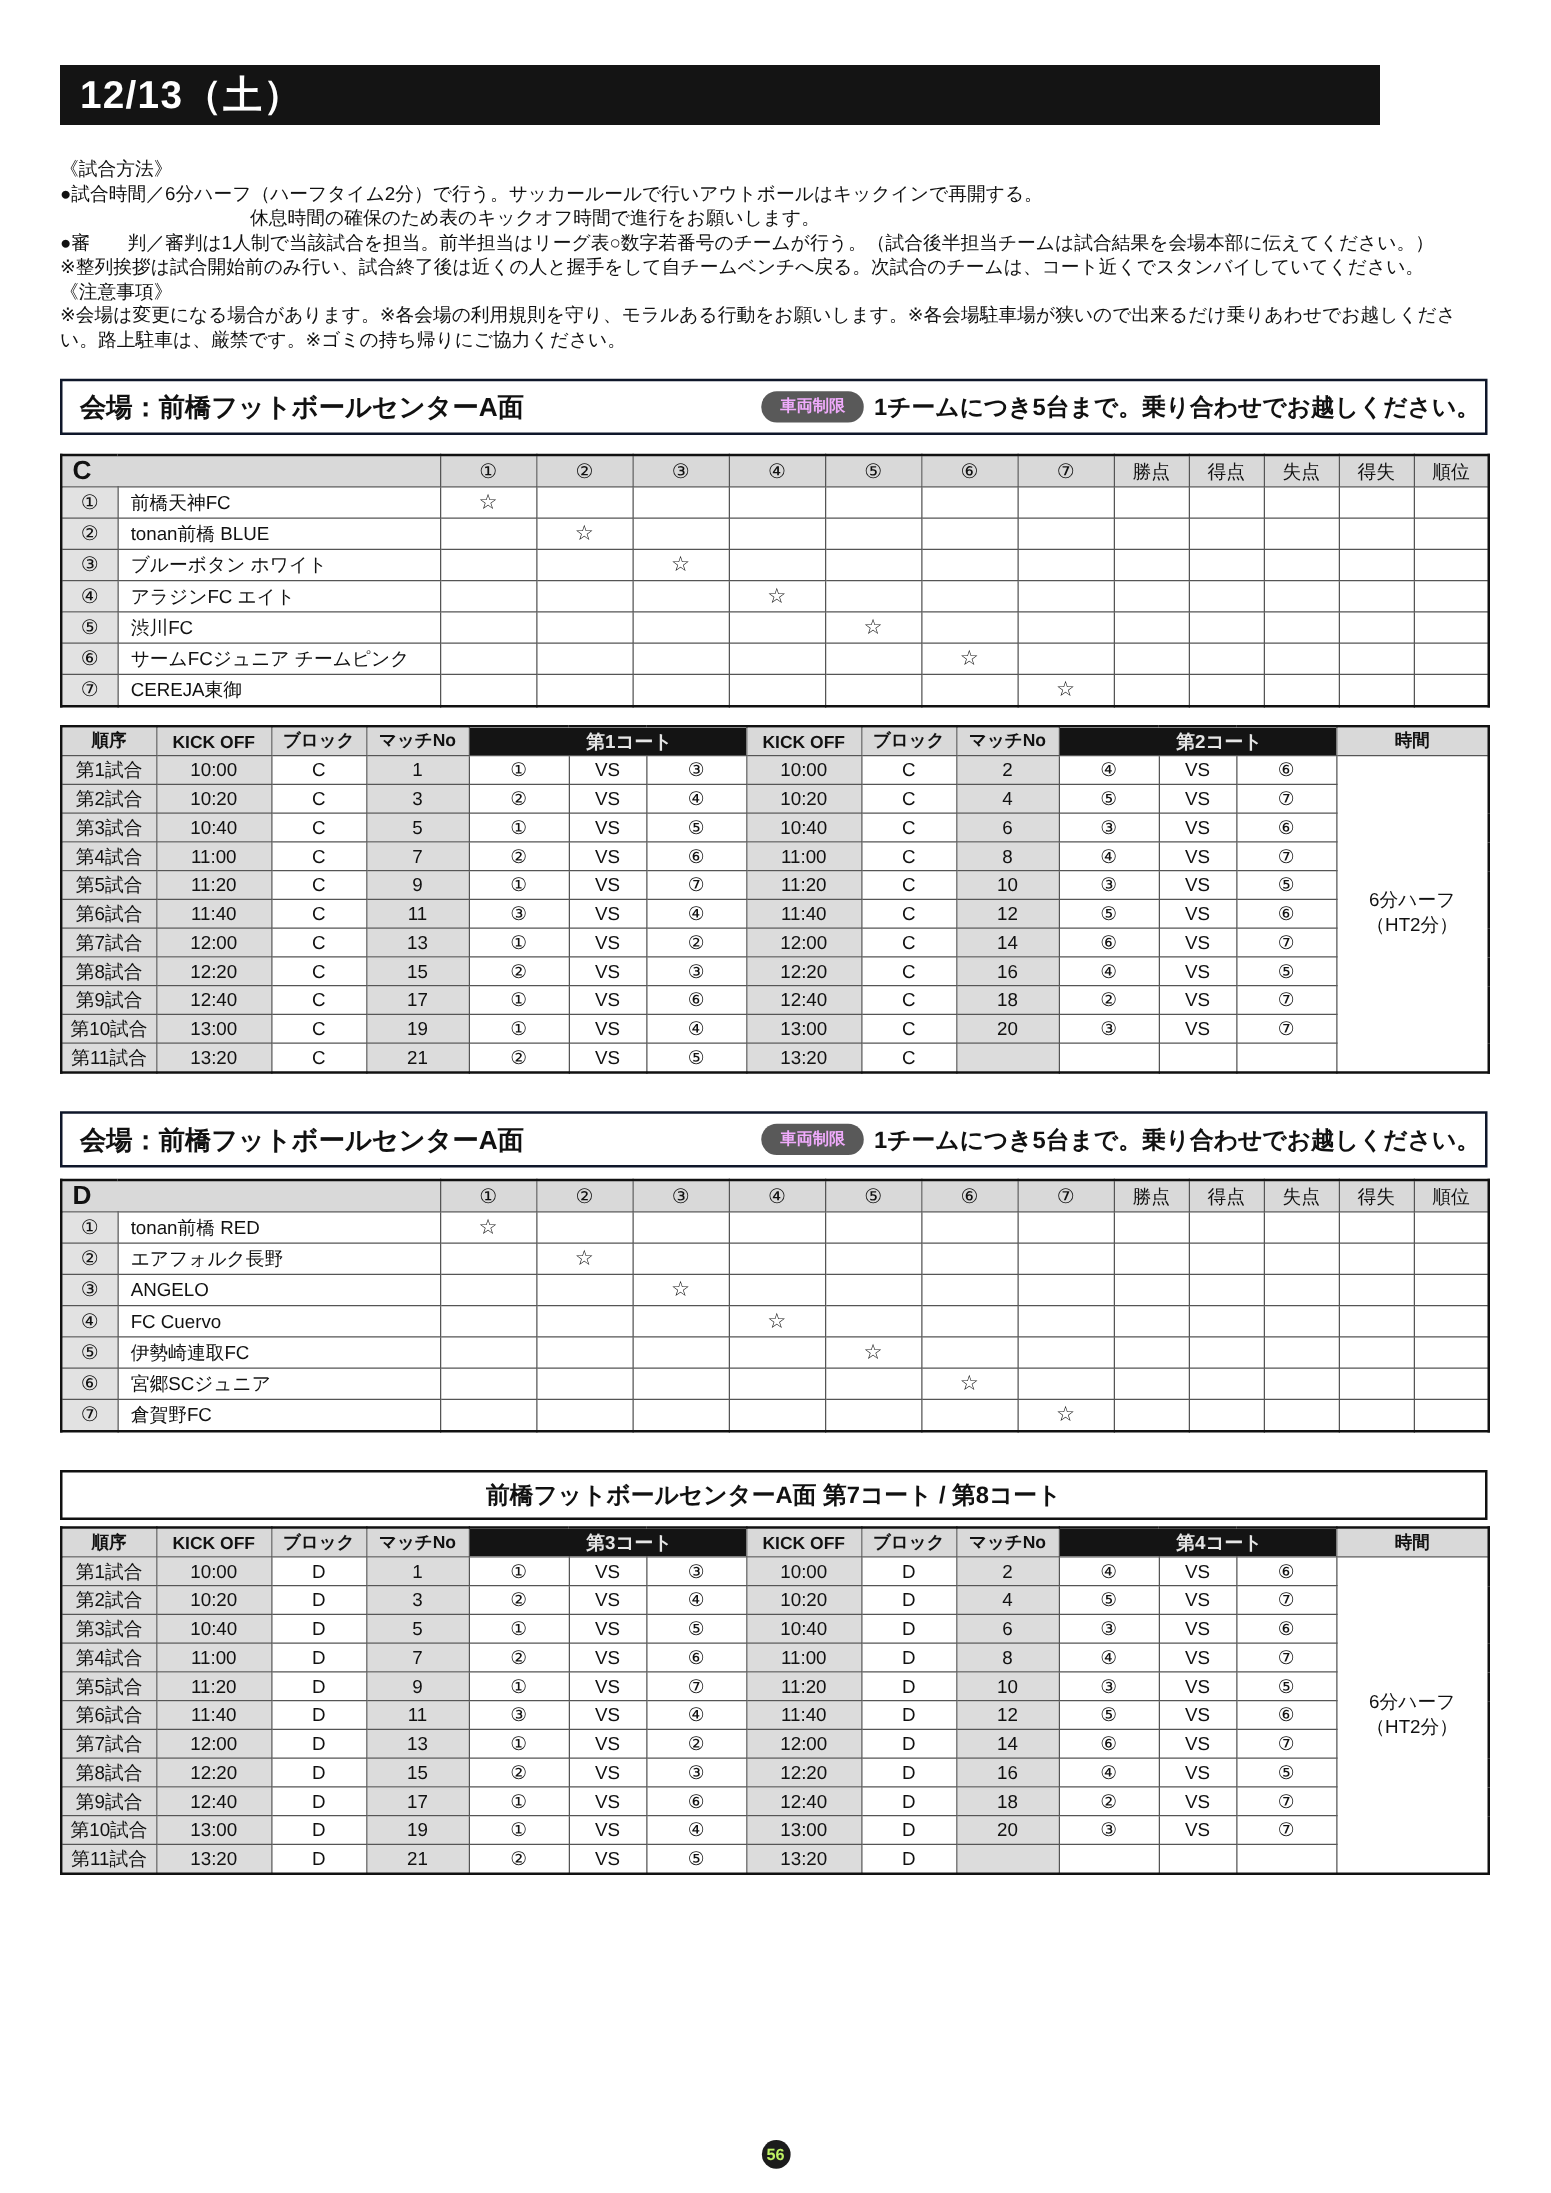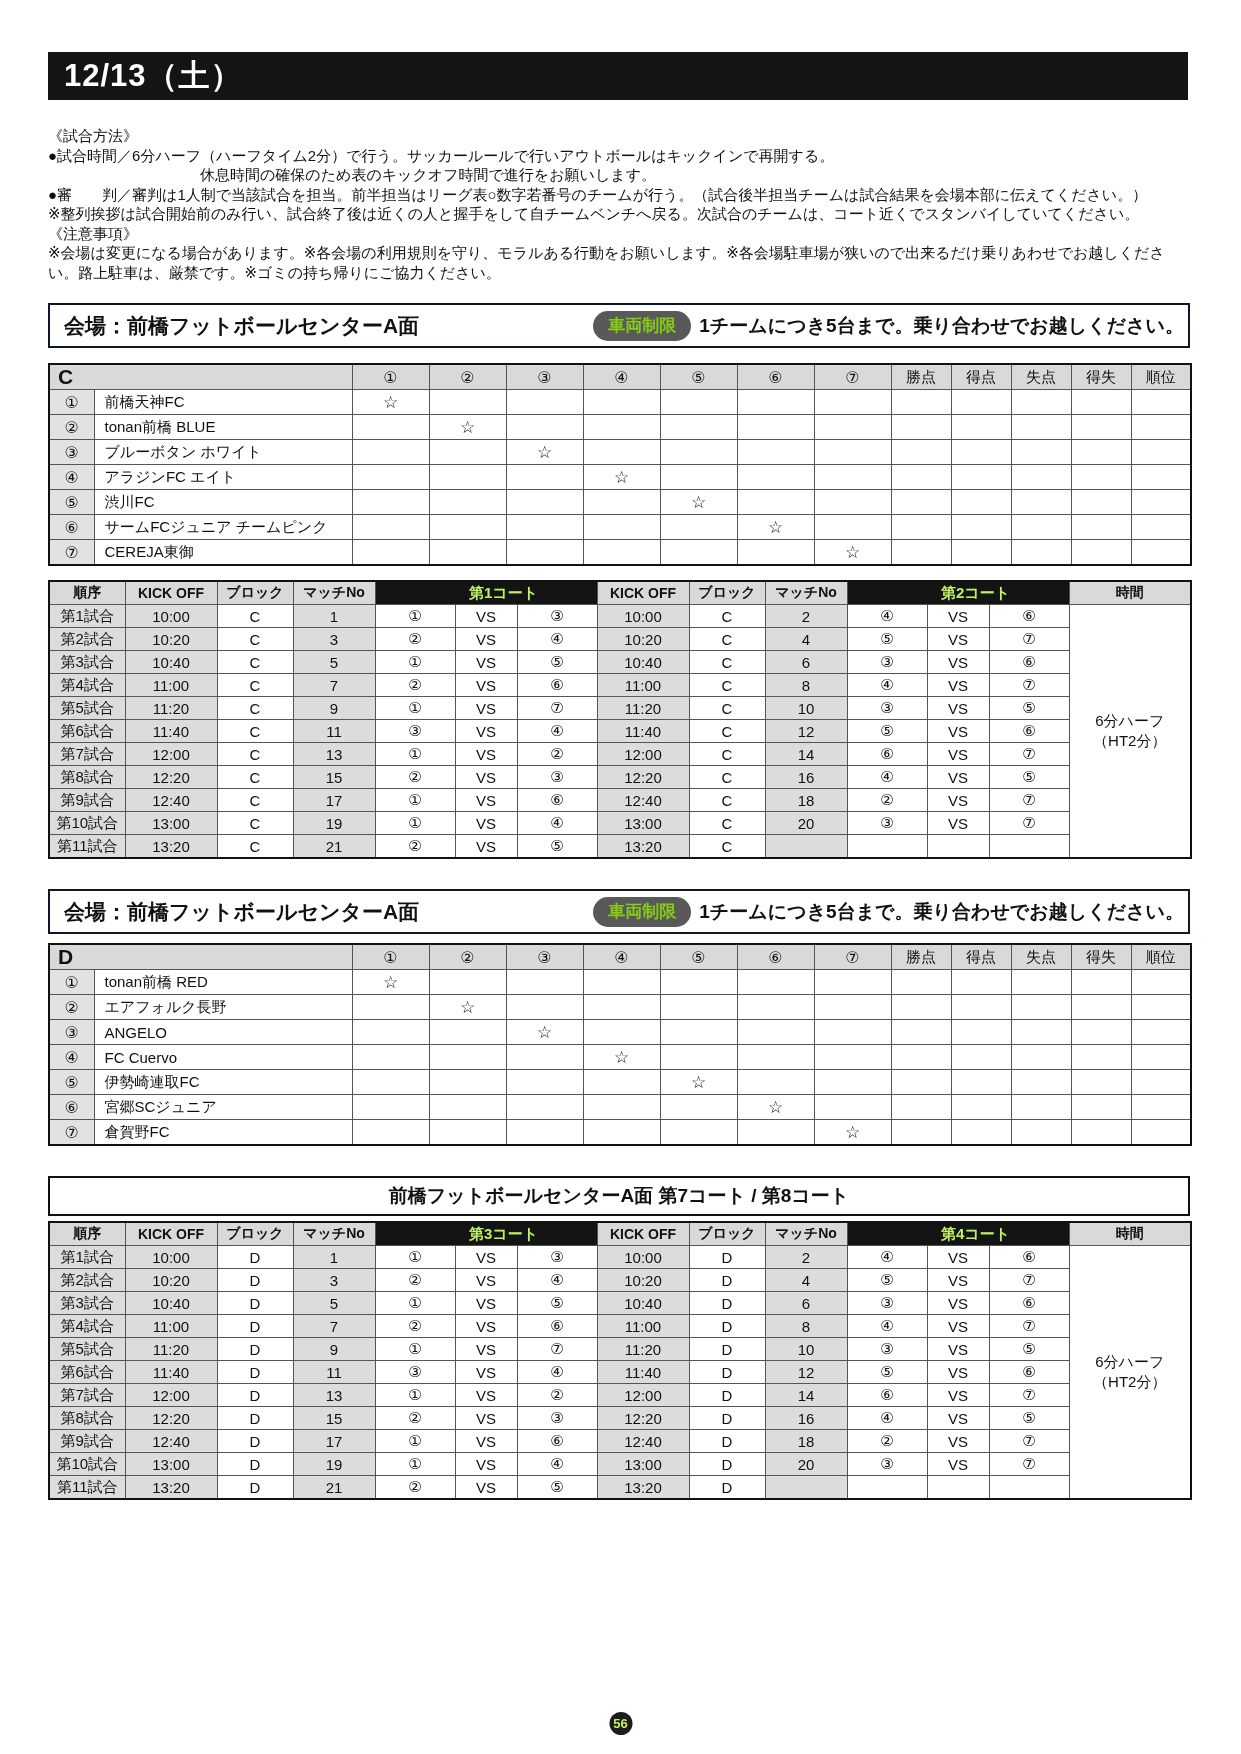--- a/index.html
+++ b/index.html
@@ -1,52 +1,52 @@
 <!DOCTYPE html>
 <html><head>
 <meta charset="utf-8">
 <style>
   html,body{margin:0;padding:0;background:#fff;}
   body{width:1241px;height:1754px;font-family:"Liberation Sans","DejaVu Sans",sans-serif;color:#111;}
   .page{position:relative;width:1241px;height:1754px;background:#fff;overflow:hidden;}
 
   
-  .header-bar{position:relative;margin:52px 0 0 48px;width:1140px;height:48px;background:#141414;color:#fff;display:flex;align-items:center;}
+  .header-bar{position:relative;margin:52px 0 0 48px;width:1056px;height:48px;background:#141414;color:#fff;display:flex;align-items:center;}
   .hdr-date{font-size:31px;font-weight:bold;margin-left:16px;letter-spacing:1px;z-index:2;}
   .hdr-title{position:absolute;left:0;right:110px;text-align:center;font-size:26px;font-weight:bold;letter-spacing:1px;}
 
   
   .rules{margin:26px 0 0 48px;width:1145px;font-size:15px;line-height:19.5px;}
   .rules .indent{padding-left:152px;}
 
   
   .venue-box{margin:21px 0 0 48px;width:1142px;height:45px;border:2px solid #0f172a;box-sizing:border-box;display:flex;align-items:center;background:#fff;}
   .venue-title{font-size:21px;font-weight:bold;margin-left:14px;margin-right:auto;}
-  .badge{background:#595959;color:#84cc16;font-size:17px;font-weight:bold;border-radius:15px;padding:3px 15px 4px;white-space:nowrap;}
+  .badge{background:#595959;color:#f0abfc;font-size:13px;font-weight:bold;border-radius:15px;padding:3px 15px 4px;white-space:nowrap;}
   .venue-note{font-size:19px;font-weight:bold;margin-left:8px;margin-right:4px;white-space:nowrap;}
 
   
   table{border-collapse:collapse;table-layout:fixed;}
   .league{margin:15px 0 0 48px;width:1142px;border:2px solid #111;font-size:15px;}
   .league th,.league td{border:1px solid #555;height:24px;text-align:center;padding:0;overflow:hidden;white-space:nowrap;}
   .league thead th{background:#d9d9d9;font-weight:normal;font-size:16px;}
   .league th.blk{text-align:left;padding-left:8px;font-weight:bold;font-size:21px;font-family:"Liberation Sans",sans-serif;}
   .league thead th.cstat{font-size:15px;}
   .league td.cnum{background:#e2e2e2;font-size:16px;}
   .league td.tname{text-align:left;padding-left:10px;}
   .star{font-size:17px;}
 
   
   .court-box{margin:26px 0 0 48px;width:1142px;height:40px;border:2px solid #111;box-sizing:border-box;display:flex;align-items:center;justify-content:center;font-size:19px;font-weight:bold;}
 
   
   .sched{margin:14px 0 0 48px;width:1142px;border:2px solid #111;font-size:15px;}
   .sched th,.sched td{border:1px solid #555;height:22px;text-align:center;padding:0;overflow:hidden;white-space:nowrap;}
   .sched thead th{background:#d9d9d9;font-weight:bold;font-size:14px;}
-  .sched th.court{background:#141414;color:#bef264;font-size:15px;padding-left:35px;}
+  .sched th.court{background:#141414;color:#e5e5e5;font-size:15px;padding-left:35px;}
   .sched td.shade{background:#dcdcdc;}
   .sched td.dur{font-size:15px;font-weight:normal;line-height:20px;}
 
   .sec2{margin-top:30px;}
   .court2{margin-top:30px;}
   .sched2{margin-top:5px;}
 
   
   .page-num{position:absolute;left:50%;top:1712px;transform:translateX(-50%);width:23px;height:23px;border-radius:50%;background:#1c1c1c;color:#bef264;font-size:13px;font-weight:bold;display:flex;align-items:center;justify-content:center;}
 </style>

